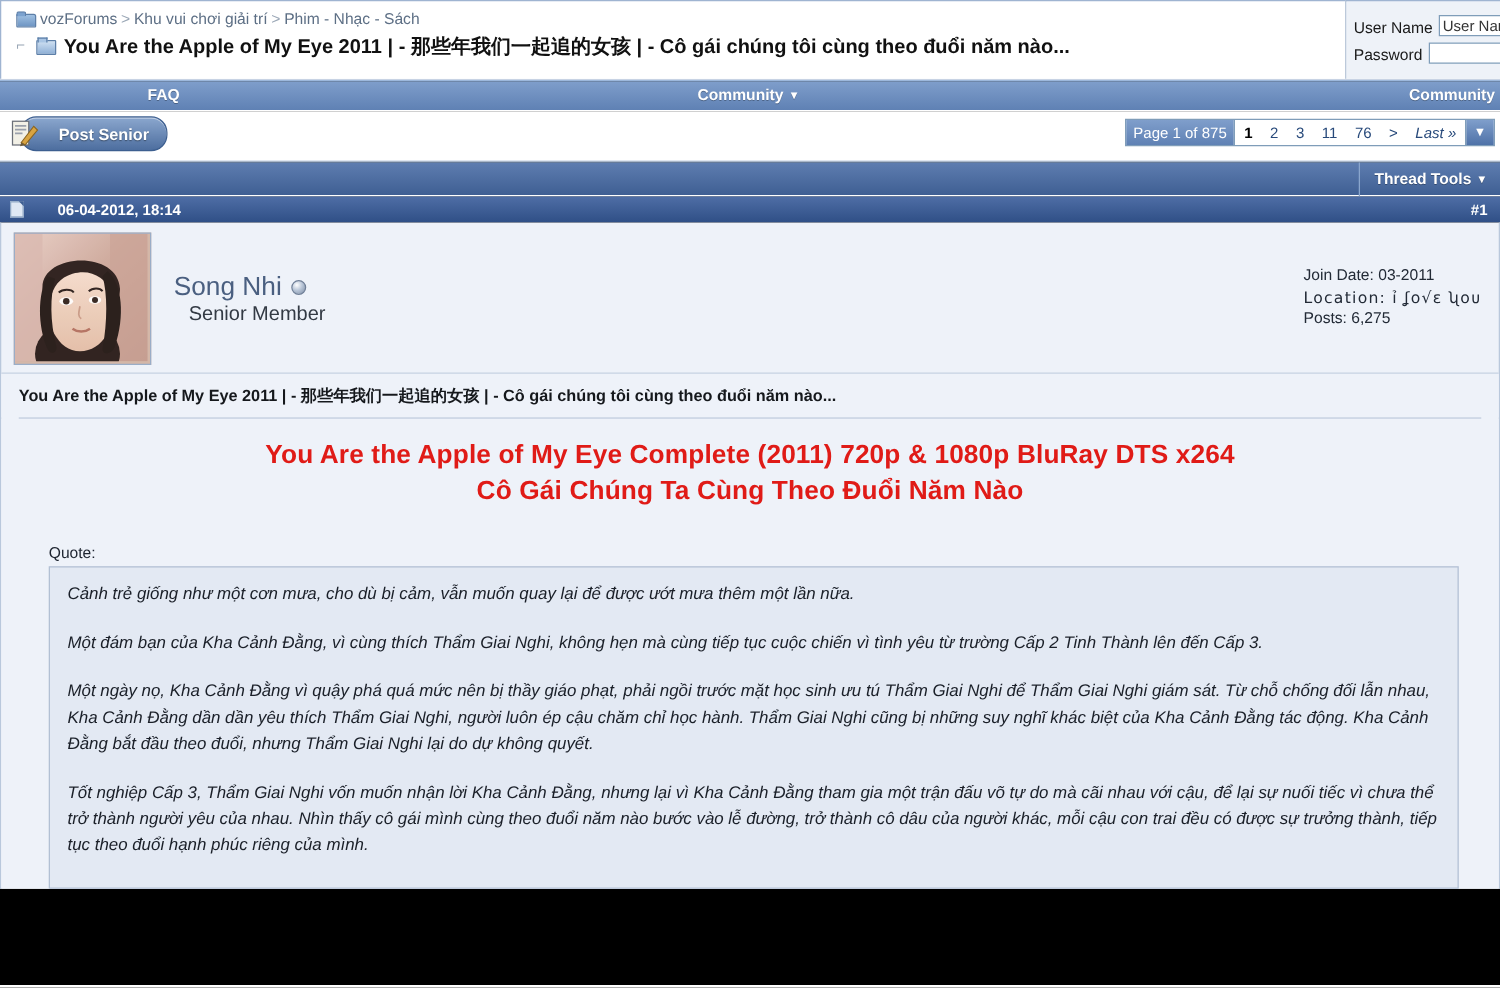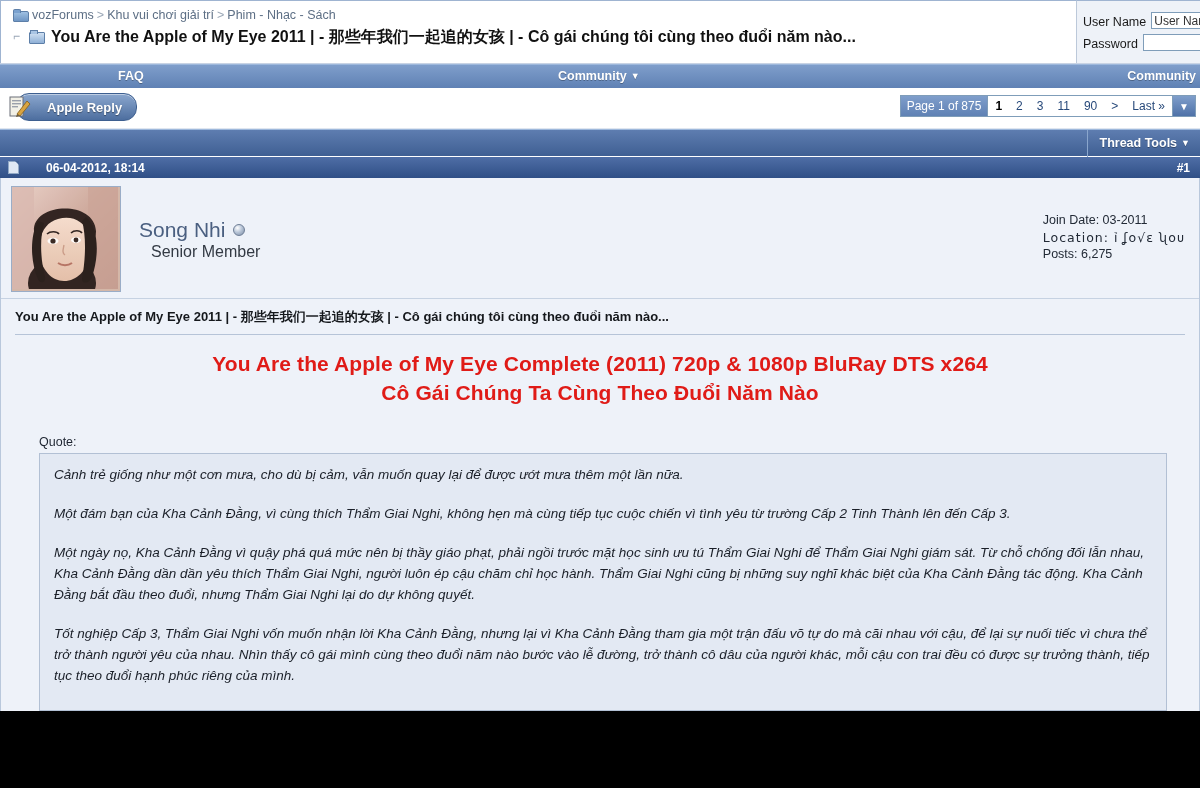--- a/index.html
+++ b/index.html
@@ -238,21 +238,21 @@
     white-space: nowrap;
     border-right: 1px solid #7f9db9;
   }
   .page-num {
     padding: 0 7px;
     display: flex; align-items: center;
     color: #27497a;
     cursor: pointer;
   }
   .page-num.current { font-weight: bold; color: #000000; }
-  .page-last { padding: 0 7px; display: flex; align-items: center; color: #27497a; cursor: pointer; white-space: nowrap;}
+  .page-last { padding: 0 7px; display: flex; align-items: center; color: #27497a; cursor: pointer; white-space: nowrap; font-style: italic;}
   .page-drop {
     width: 22px;
     background: linear-gradient(#7f9ecb, #4f72a8);
     color: #ffffff;
     display: flex; align-items: center; justify-content: center;
     border-left: 1px solid #7f9db9;
     cursor: pointer;
     font-size: 10px;
   }
 
@@ -466,30 +466,30 @@
   <div class="toolbar">
     <div class="post-reply">
       <svg class="reply-icon" viewBox="0 0 26 26">
         <rect x="3" y="3" width="13" height="19" fill="#f2f0e6" stroke="#6b6f78" stroke-width="1"></rect>
         <rect x="5" y="6" width="9" height="1.4" fill="#9aa0ab"></rect>
         <rect x="5" y="9" width="9" height="1.4" fill="#9aa0ab"></rect>
         <rect x="5" y="12" width="6" height="1.4" fill="#9aa0ab"></rect>
         <path d="M10 20 L20 7 L23 10 L13 22 Z" fill="#d9a441" stroke="#8a6420" stroke-width="0.9"></path>
         <path d="M10 20 L13 22 L9 23 Z" fill="#6b5a3a"></path>
       </svg>
-      <span class="pr-label">Apple Reply</span>
+      <span class="pr-label">Post Senior</span>
     </div>
 
     <div class="pagination">
       <div class="page-count">Page 1 of 875</div>
       <div class="page-num current">1</div>
       <div class="page-num">2</div>
       <div class="page-num">3</div>
       <div class="page-num">11</div>
-      <div class="page-num">90</div>
+      <div class="page-num">76</div>
       <div class="page-num">&gt;</div>
       <div class="page-last">Last »</div>
       <div class="page-drop">▼</div>
     </div>
   </div>
 
   <div class="toolsbar">
     <div class="tools-btn">
       <span>Thread Tools</span>
         <span class="caret-down">▼</span>

